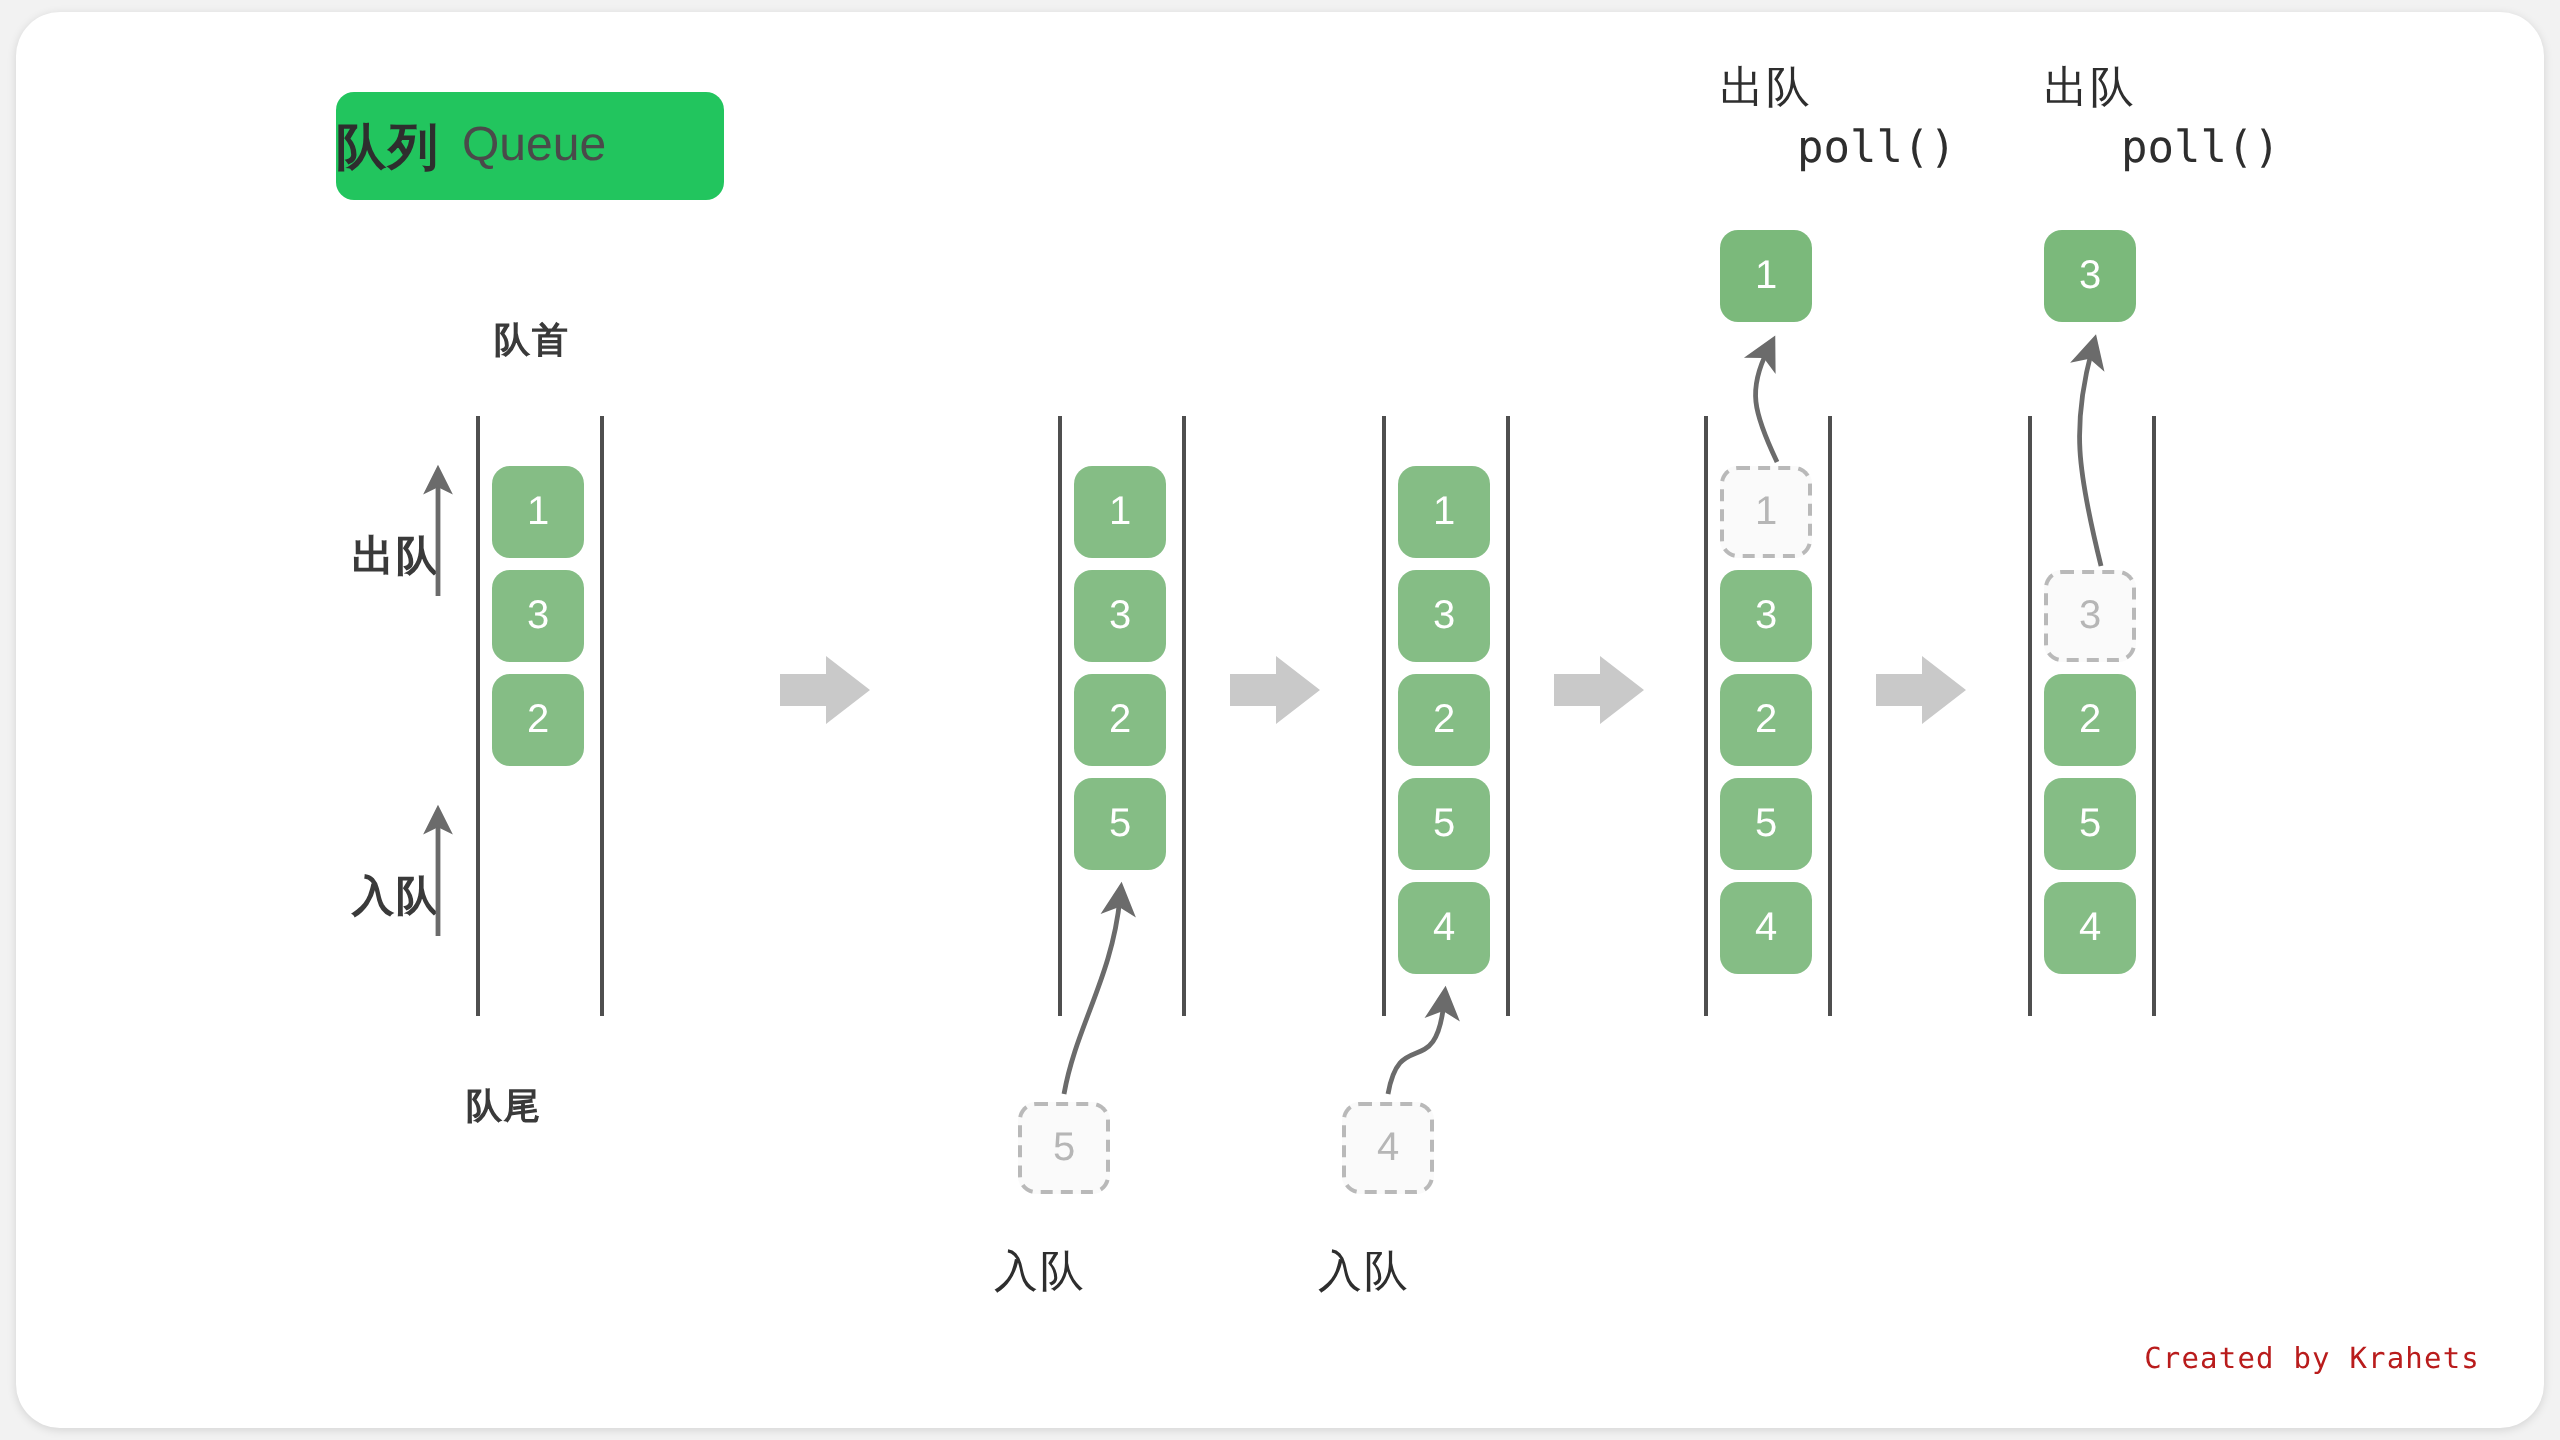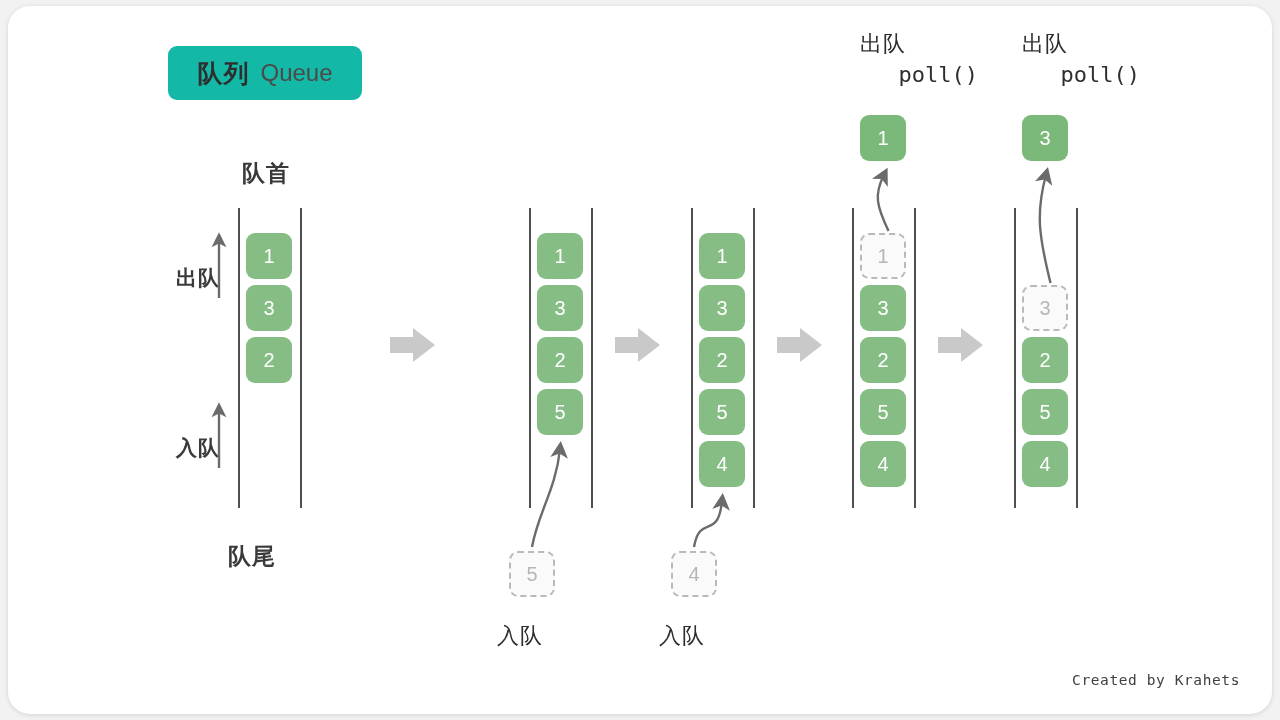--- a/index.html
+++ b/index.html
@@ -28,44 +28,43 @@
     box-shadow: 0 1px 5px rgba(0,0,0,0.13);
   }
 
   
   #title-badge {
     position: absolute;
     left: 168px;
     top: 46px;
     width: 194px;
     height: 54px;
-    background: #14b8a6;
+    background: #22c55e;
     border-radius: 9px;
     display: flex;
     align-items: center;
-    justify-content: center;
     gap: 11px;
   }
   #title-badge .cn {
     font-size: 25px;
     font-weight: bold;
     color: #2e2e2e;
     letter-spacing: 1px;
   }
   #title-badge .en {
     font-size: 24px;
     color: #4a4a4a;
     font-family: Liberation Sans, sans-serif;
   }
 
   
   .abs { position: absolute; }
 
   .head-label, .tail-label {
-    font-size: 23px;
+    font-size: 18px;
     font-weight: bold;
     color: #3a3a3a;
     letter-spacing: 1px;
     text-align: center;
     width: 120px;
   }
 
   .side-label {
     font-size: 21px;
     font-weight: bold;
@@ -125,21 +124,21 @@
     text-align: right;
   }
   .op-caption .code .arg { color: #3f8f3f; font-weight: bold; }
 
   
   #credit {
     position: absolute;
     right: 40px;
     bottom: 32px;
     font-size: 14.5px;
-    color: #404040;
+    color: #b91c1c;
     font-family: "DejaVu Sans Mono", "Liberation Mono", monospace;
     letter-spacing: 0.6px;
     margin-left: 24px;
   }
 
   svg.overlay {
     position: absolute;
     left: 0; top: 0;
     width: 1280px; height: 720px;
     pointer-events: none;

